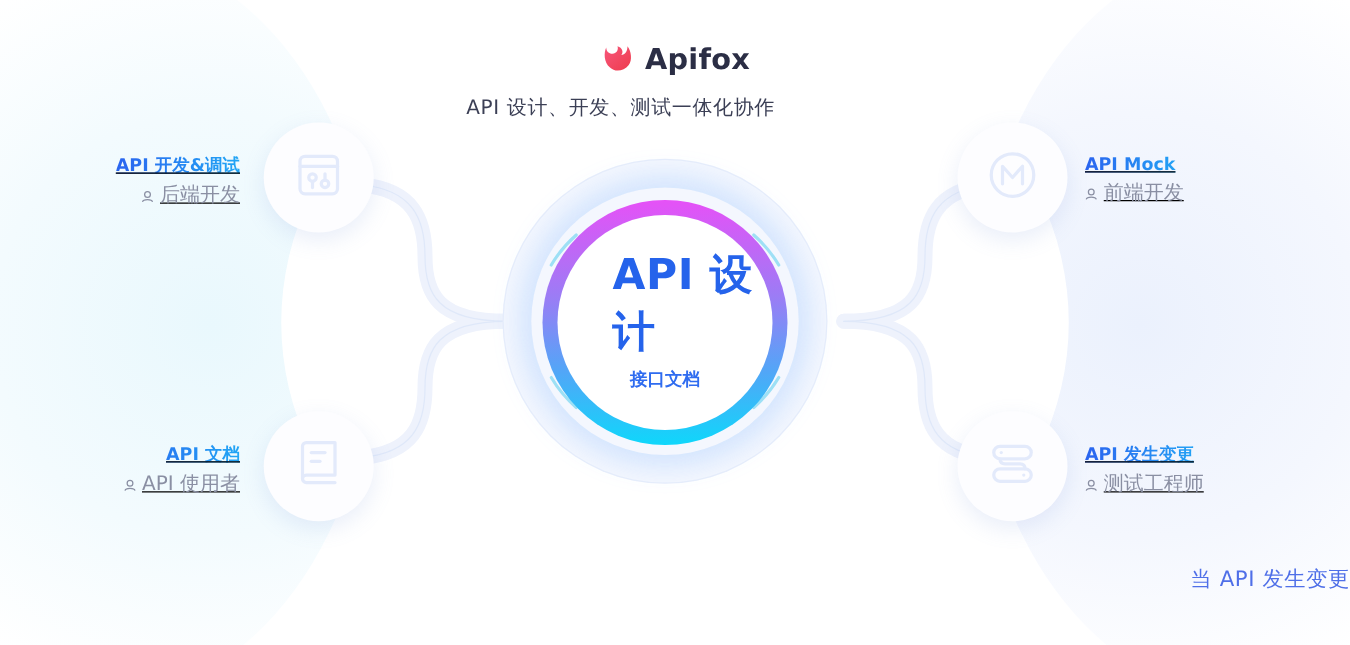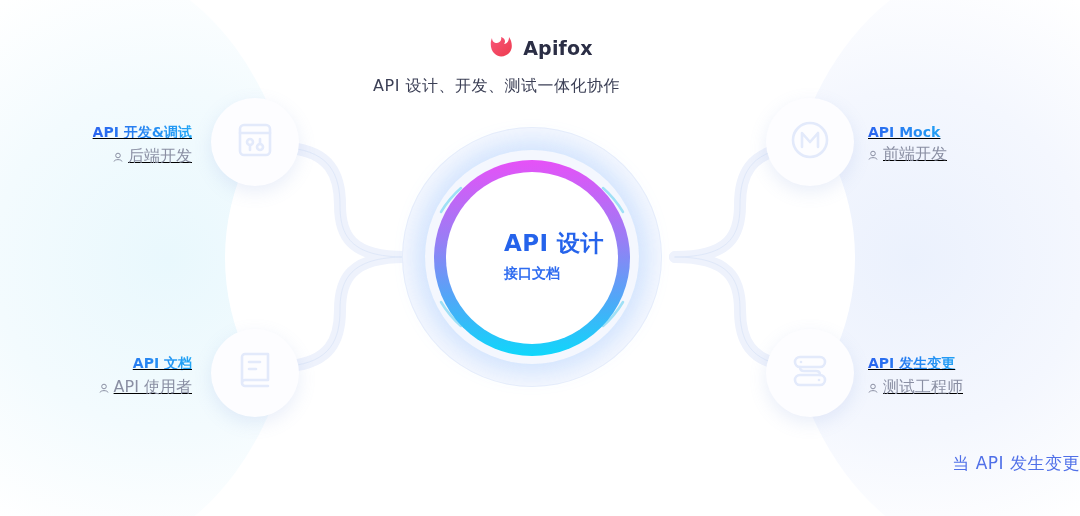--- a/index.html
+++ b/index.html
@@ -5,40 +5,40 @@
   html,body{margin:0;padding:0;}
   body{width:1080px;height:516px;position:relative;overflow:hidden;background:#ffffff;font-family:"DejaVu Sans","Liberation Sans",sans-serif;}
   .bg-left{position:absolute;left:-140px;top:-40px;width:440px;height:600px;border-radius:50%;
     background:radial-gradient(ellipse at 70% 50%, #e9f8fd 0%, #f3fbfe 40%, rgba(255,255,255,0) 72%);}
   .bg-right{position:absolute;left:780px;top:-40px;width:440px;height:600px;border-radius:50%;
     background:radial-gradient(ellipse at 30% 50%, #ebf1fd 0%, #f4f7fe 40%, rgba(255,255,255,0) 72%);}
   .lens{position:absolute;left:225px;top:-10px;width:630px;height:536px;border-radius:50%;background:#ffffff;}
   svg.connectors{position:absolute;left:0;top:0;}
   .header{position:absolute;left:0;top:32px;width:1080px;text-align:center;}
   .brand{display:inline-flex;align-items:center;gap:8px;}
-  .brand-name{font-size:19px;font-weight:bold;color:#2b2e45;letter-spacing:0.2px;}
+  .brand-name{font-size:23px;font-weight:bold;color:#2b2e45;letter-spacing:0.2px;}
   .tagline{position:absolute;left:0;top:76px;width:993px;text-align:center;font-size:16px;color:#3b3f55;letter-spacing:0.5px;}
   .footer-text{position:absolute;left:0;top:452px;width:1080px;text-align:right;font-size:17px;color:#4f6fe8;letter-spacing:0.5px;}
   .node{position:absolute;width:88px;height:88px;border-radius:50%;background:#fdfdff;
     box-shadow:0 6px 18px rgba(120,150,220,0.16);display:flex;align-items:center;justify-content:center;}
   .feature{position:absolute;text-decoration:underline;}
   .feature .title{font-size:14px;font-weight:bold;background:linear-gradient(90deg,#2b64ef,#21a6f5);
     -webkit-background-clip:text;background-clip:text;color:transparent;white-space:nowrap;}
   .feature .role{font-size:16px;color:#8a8fa3;margin-top:4px;display:flex;align-items:center;gap:5px;white-space:nowrap;}
   .feature.left{text-align:right;}
   .feature.left .role{justify-content:flex-end;}
   .center-halo{position:absolute;left:403px;top:128px;width:258px;height:258px;border-radius:50%;
     background:#f4f7fe;box-shadow:0 0 0 1px #e8eefb;}
   .center-glow{position:absolute;left:425px;top:150px;width:214px;height:214px;border-radius:50%;
     box-shadow:0 0 22px 8px rgba(120,220,255,0.28), 0 0 22px 6px rgba(240,160,255,0.18);}
   .center-ring{position:absolute;left:434px;top:160px;width:196px;height:196px;border-radius:50%;
     background:linear-gradient(180deg,#e651f7 0%,#9a7df5 40%,#52a6f7 70%,#0fd7fb 100%);}
   .center-inner{position:absolute;left:446px;top:172px;width:172px;height:172px;border-radius:50%;background:#ffffff;
     display:flex;flex-direction:column;align-items:center;justify-content:center;}
-  .center-title{font-size:23px;font-weight:bold;color:#2563eb;letter-spacing:0.5px;margin-top:-6px;margin-left:44px;}
+  .center-title{font-size:34px;font-weight:bold;color:#2563eb;letter-spacing:0.5px;margin-top:-6px;margin-left:44px;}
   .center-sub{font-size:14px;font-weight:bold;color:#2f6cf0;margin-top:6px;}
 </style>
 </head>
 <body>
 
 <div class="bg-left"></div>
 <div class="bg-right"></div>
 <div class="lens"></div>
 
 <svg class="connectors" width="1080" height="516">

